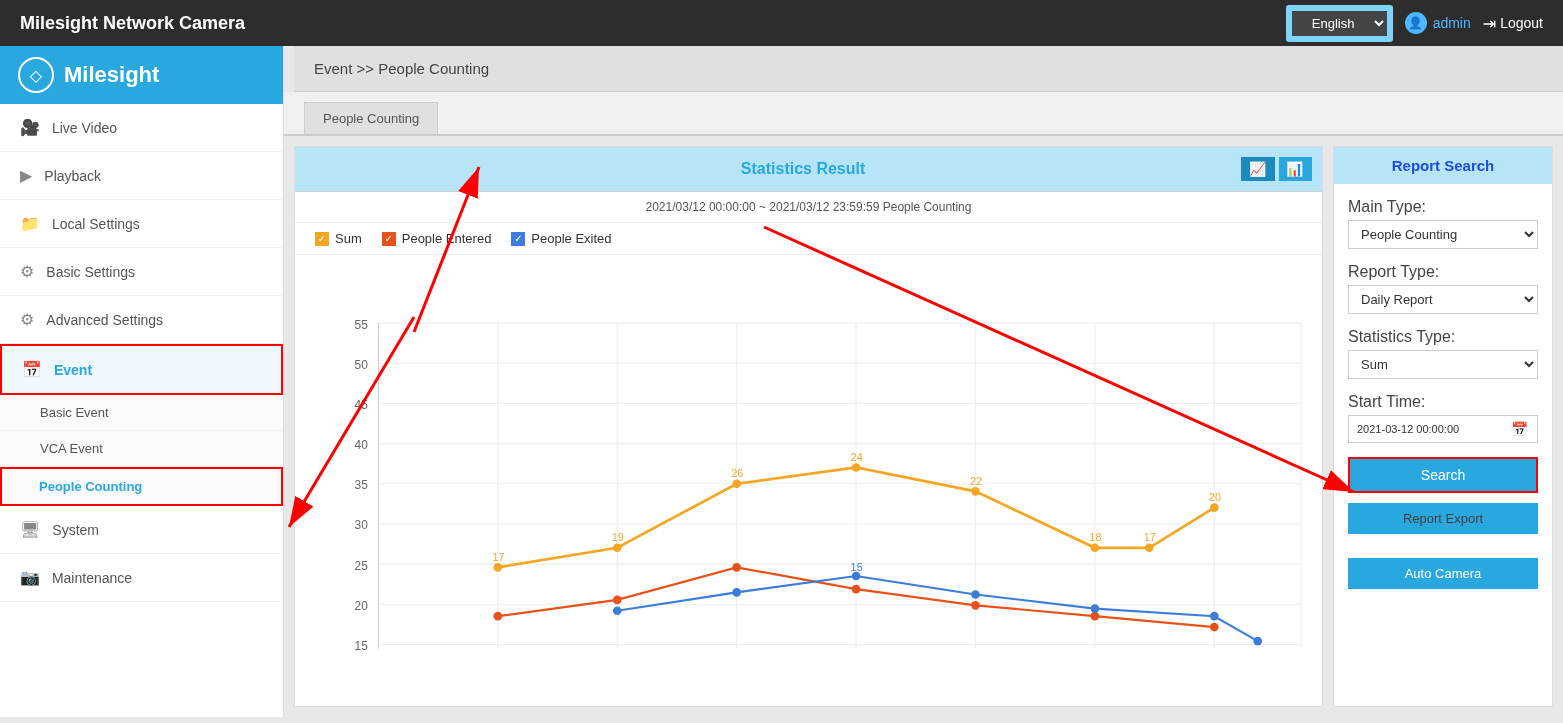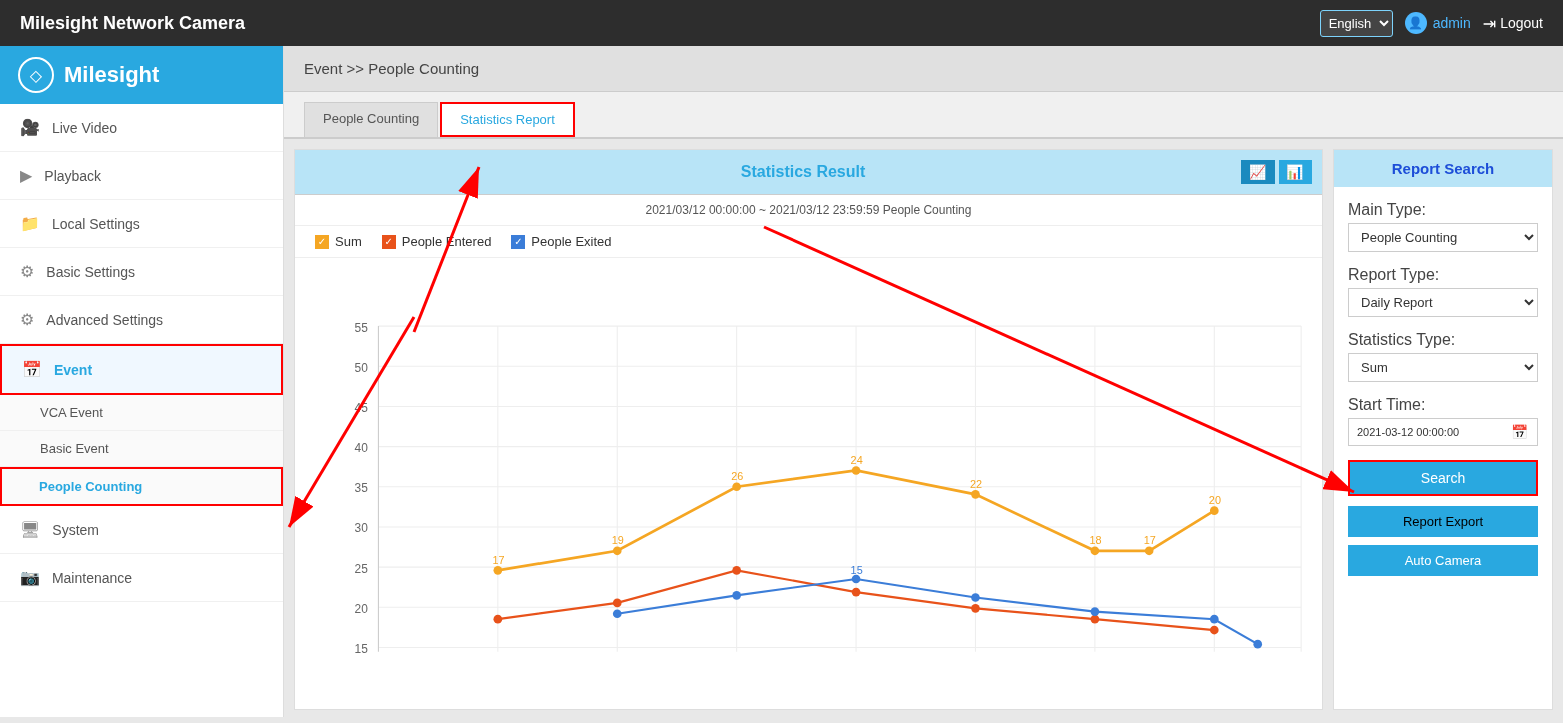--- a/index.html
+++ b/index.html
@@ -13,24 +13,25 @@
       align-items: center;
       justify-content: space-between;
       padding: 0 20px;
       color: #fff;
     }
     .topbar-title { font-size: 18px; font-weight: bold; color: #fff; }
     .topbar-right { display: flex; align-items: center; gap: 12px; }
     .lang-select {
       background: #444;
       color: #fff;
-      border: 1px solid #7dd3fc;
-      padding: 4px 4px;
+      border: 6px solid #7dd3fc;
+      padding: 4px 16px;
       font-size: 13px;
       border-radius: 3px;
+      text-align: center;
     }
     .user-area { display: flex; align-items: center; gap: 6px; color: #4db8ff; font-size: 14px; }
     .user-icon { width: 22px; height: 22px; background: #4db8ff; border-radius: 50%; display: flex; align-items: center; justify-content: center; color: #fff; font-size: 12px; }
     .logout-area { display: flex; align-items: center; gap: 4px; color: #fff; cursor: pointer; font-size: 14px; }
     .logout-icon { font-size: 16px; }
 
     
     .main-layout { display: flex; height: calc(723px - 52px); }
 
     
@@ -73,20 +74,21 @@
     
     .content { flex: 1; background: #e8e8e8; overflow: auto; }
 
     
     .breadcrumb {
       background: #e0e0e0;
       padding: 14px 20px;
       font-size: 15px;
       color: #444;
       border-bottom: 1px solid #ccc;
+      margin-left: 10px;
     }
 
     
     .tabs {
       background: #f0f0f0;
       padding: 10px 20px 0;
       display: flex;
       gap: 2px;
       border-bottom: 2px solid #ccc;
     }
@@ -205,26 +207,26 @@
       border: none;
       padding: 8px;
       font-size: 14px;
       cursor: pointer;
       margin-bottom: 10px;
       border: 2px solid red;
     }
     .btn-report {
       width: 100%;
       background: #29a8e0;
-      color: #000000;
+      color: #404040;
       border: none;
       padding: 8px;
       font-size: 13px;
       cursor: pointer;
-      margin-bottom: 8px;
+      margin-bottom: 24px;
     }
     .btn-auto {
       width: 100%;
       background: #29a8e0;
       color: #fff;
       border: none;
       padding: 8px;
       font-size: 13px;
       cursor: pointer;
     }
@@ -287,24 +289,24 @@
         <span>Advanced Settings</span>
       </div>
 
       <div class="sidebar-item active event-box" style="border: 2px solid red; background: #f0f8ff;">
         <span class="sidebar-item-icon" style="color:#29a8e0;">📅</span>
         <span style="color:#29a8e0; font-weight:bold;">Event</span>
       </div>
 
       <div class="sidebar-sub">
         <div class="sidebar-sub-item">
+          <span>Basic Event</span>
+        </div>
+        <div class="sidebar-sub-item">
           <span>VCA Event</span>
-        </div>
-        <div class="sidebar-sub-item">
-          <span>Basic Event</span>
         </div>
 
         <div class="sidebar-sub-item active people-counting-box" style="border: 2px solid red; color:#29a8e0; font-weight:bold; padding-left:37px;">
           <span>People Counting</span>
         </div>
       </div>
 
       <div class="sidebar-item">
         <span class="sidebar-item-icon">🖥</span>
         <span>System</span>
@@ -318,23 +320,20 @@
 
     <div class="content">
 
       <div class="breadcrumb">
         <span>Event &gt;&gt; People Counting</span>
       </div>
 
       <div class="tabs">
         <div class="tab">
           <span>People Counting</span>
-        </div>
-        <div class="tab active highlighted" style="border: 2px solid red; color:#29a8e0;">
-          <span>Statistics Report</span>
         </div>
       </div>
 
       <div class="page-content">
 
         <div class="chart-area">
           <div class="chart-header">
             <div style="width:60px;"></div>
             <span class="chart-header-title">Statistics Result</span>
             <div class="chart-type-btns">

